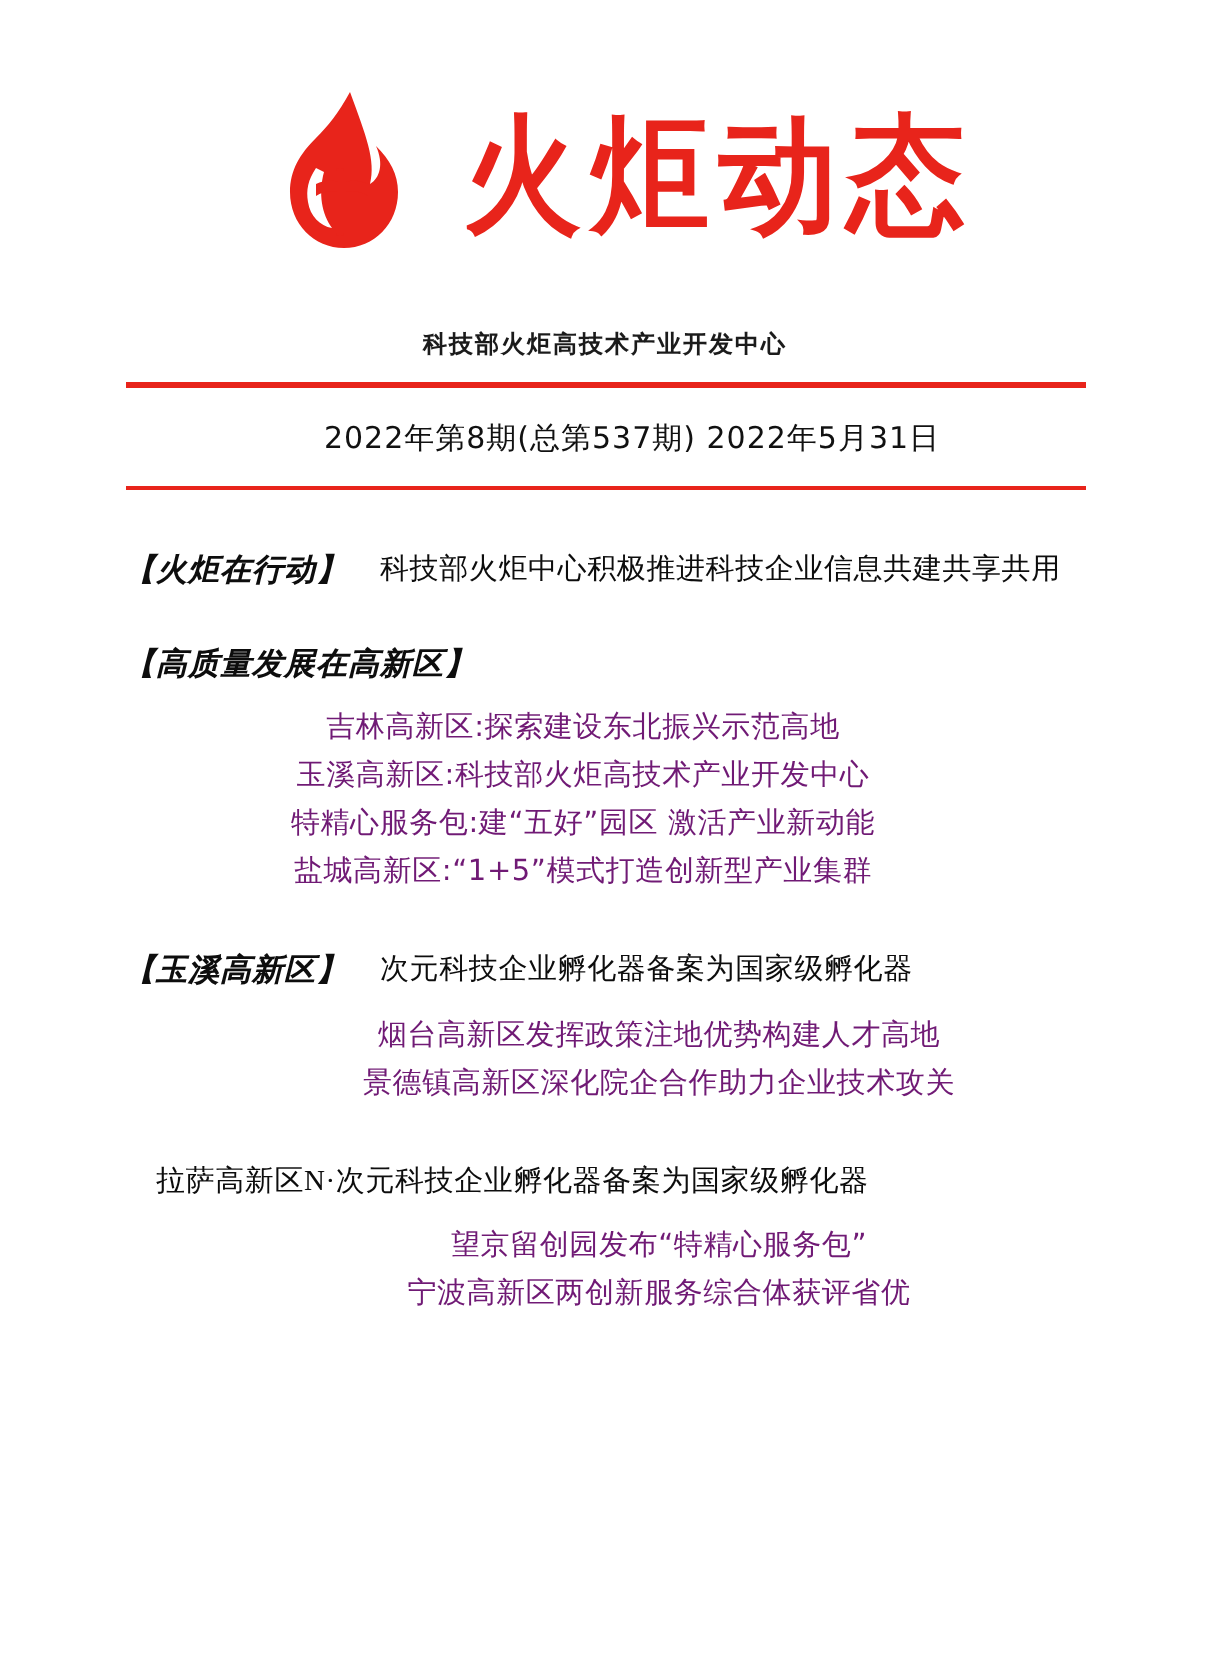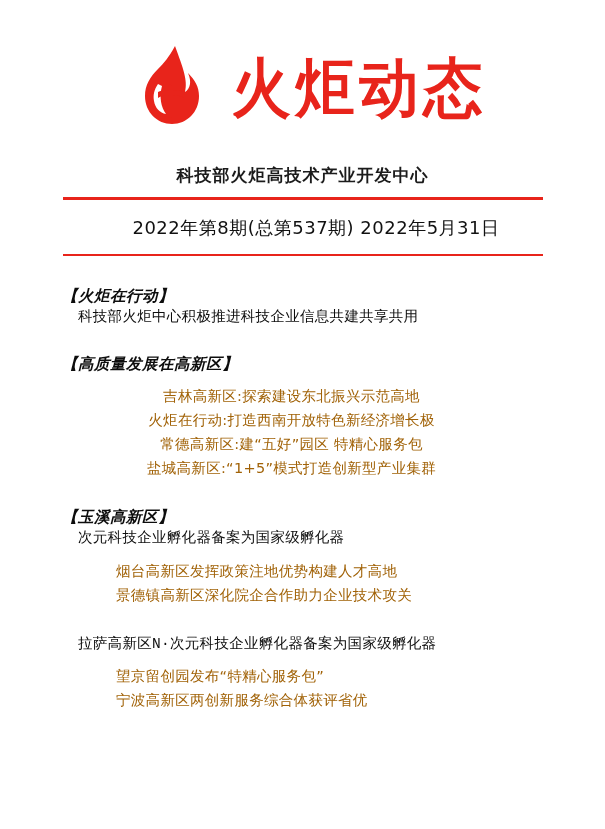--- a/index.html
+++ b/index.html
@@ -45,37 +45,37 @@
     letter-spacing: 5px;
     color: #e8241b;
     line-height: 1;
     white-space: nowrap;
     transform: scaleY(1.08);
   }
 
   .subtitle {
     text-align: center;
     font-family: "DejaVu Sans", "Liberation Sans", sans-serif;
-    font-size: 17px;
+    font-size: 12px;
     font-weight: bold;
     color: #1b1b1b;
     letter-spacing: 1px;
     margin-top: 34px;
   }
 
   .rule {
     width: 480px;
     height: 3px;
     background: #e8241b;
     margin: 10px auto 0 auto;
   }
 
   .issue-line {
     text-align: center;
-    font-size: 18px;
+    font-size: 15px;
     color: #111111;
     margin-top: 16px;
     letter-spacing: 0.5px;
     font-family: "DejaVu Sans", "Liberation Sans", sans-serif;
     font-weight: normal;
     margin-left: 27px;
   }
 
   .rule-thin {
     width: 480px;
@@ -90,48 +90,48 @@
     padding: 0 62px 0 62px;
   }
 
   .section {
     margin-bottom: 26px;
   }
 
   .section-head-row {
     display: flex;
     align-items: flex-start;
-    flex-direction: column;
   }
   .section-title {
     font-family: "DejaVu Sans", "Liberation Sans", sans-serif;
     font-weight: bold;
     font-size: 15.5px;
     color: #0d0d0d;
     white-space: nowrap;
     letter-spacing: 0.5px;
     flex: 0 0 auto;
     font-style: italic;
   }
   .first-item-inline {
-    font-family: Liberation Mono, monospace;
+    font-family: Liberation Serif, serif;
     font-size: 14.5px;
     color: #0d0d0d;
     margin-left: 16px;
     line-height: 1.5;
     letter-spacing: 0.3px;
   }
 
   .items {
     margin-top: 10px;
+    text-align: center;
   }
   .item {
     font-family: "DejaVu Sans", "Liberation Sans", sans-serif;
     font-size: 14.5px;
-    color: #a16207;
+    color: #701a75;
     line-height: 1.65;
     letter-spacing: 0.3px;
     white-space: nowrap;
   }
 
   .items.centered { text-align: center; padding-right: 22px; }
   .items.indent-2 { padding-left: 54px; }
   .items.indent-3 { padding-left: 54px; }
 </style>
 </head>
@@ -175,22 +175,22 @@
         <span class="first-item-inline">科技部火炬中心积极推进科技企业信息共建共享共用</span>
       </div>
     </div>
 
     <div class="section">
       <div class="section-head-row">
         <span class="section-title">【高质量发展在高新区】</span>
       </div>
       <div class="items centered">
         <div class="item">吉林高新区:探索建设东北振兴示范高地</div>
-        <div class="item">火炬在行动:打造西南开放特色新经济增长极</div>
-        <div class="item">常德高新区:建“五好”园区  特精心服务包</div>
+        <div class="item">玉溪高新区:科技部火炬高技术产业开发中心</div>
+        <div class="item">特精心服务包:建“五好”园区  激活产业新动能</div>
         <div class="item">盐城高新区:“1+5”模式打造创新型产业集群</div>
       </div>
     </div>
 
     <div class="section">
       <div class="section-head-row">
         <span class="section-title">【玉溪高新区】</span>
         <span class="first-item-inline">次元科技企业孵化器备案为国家级孵化器</span>
       </div>
       <div class="items indent-2">

